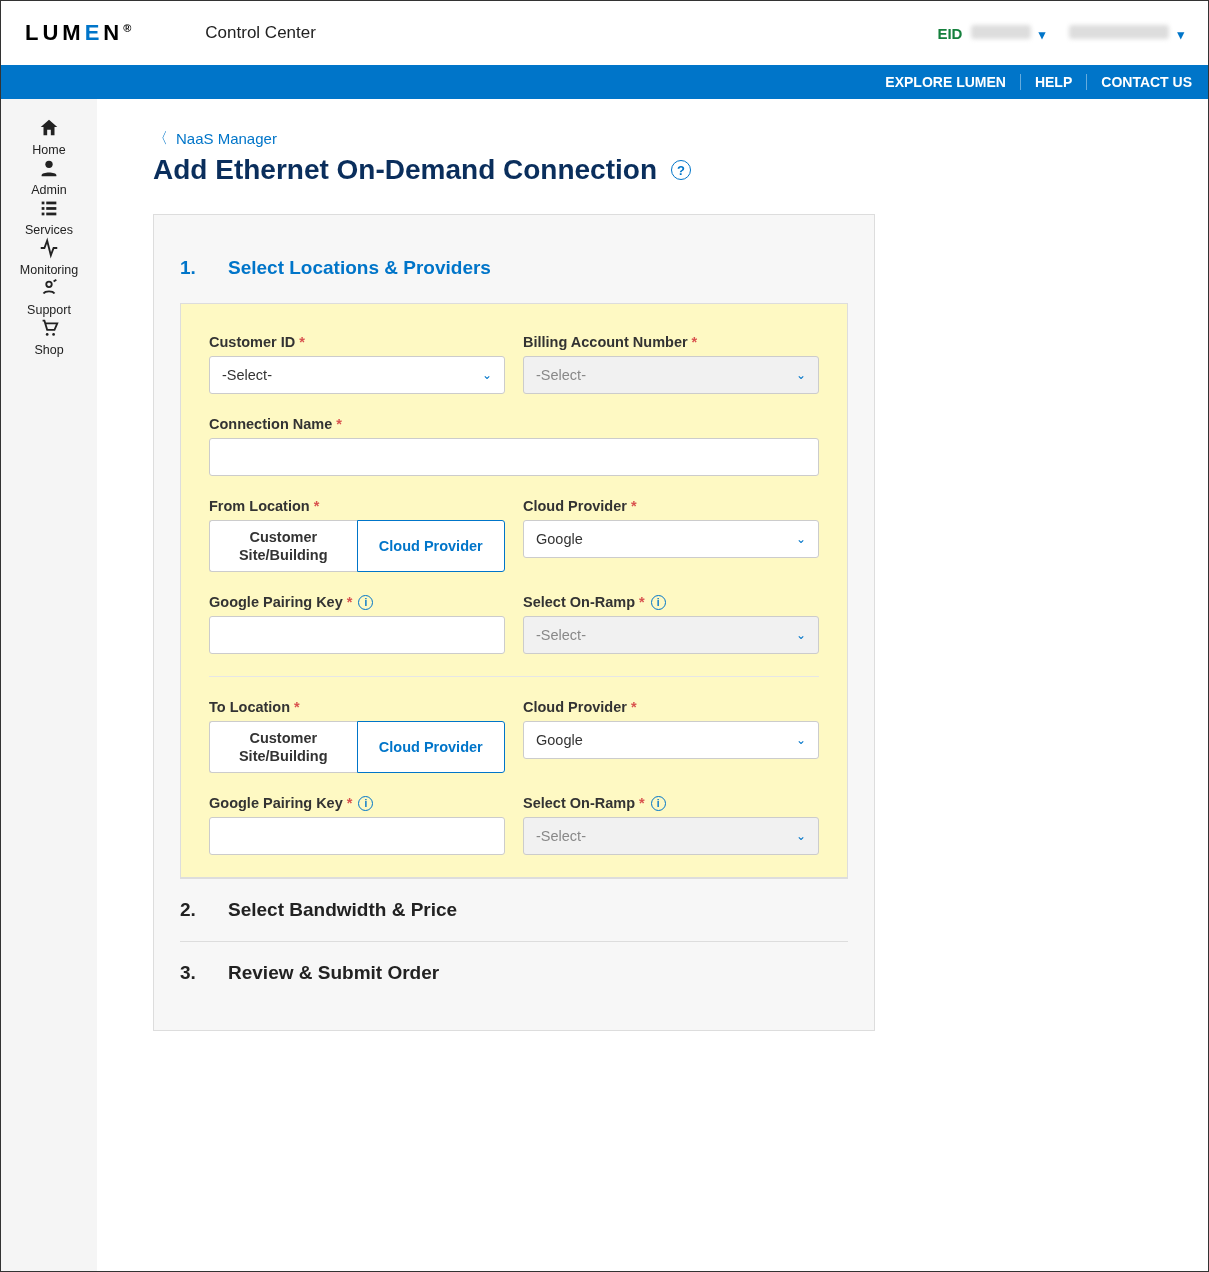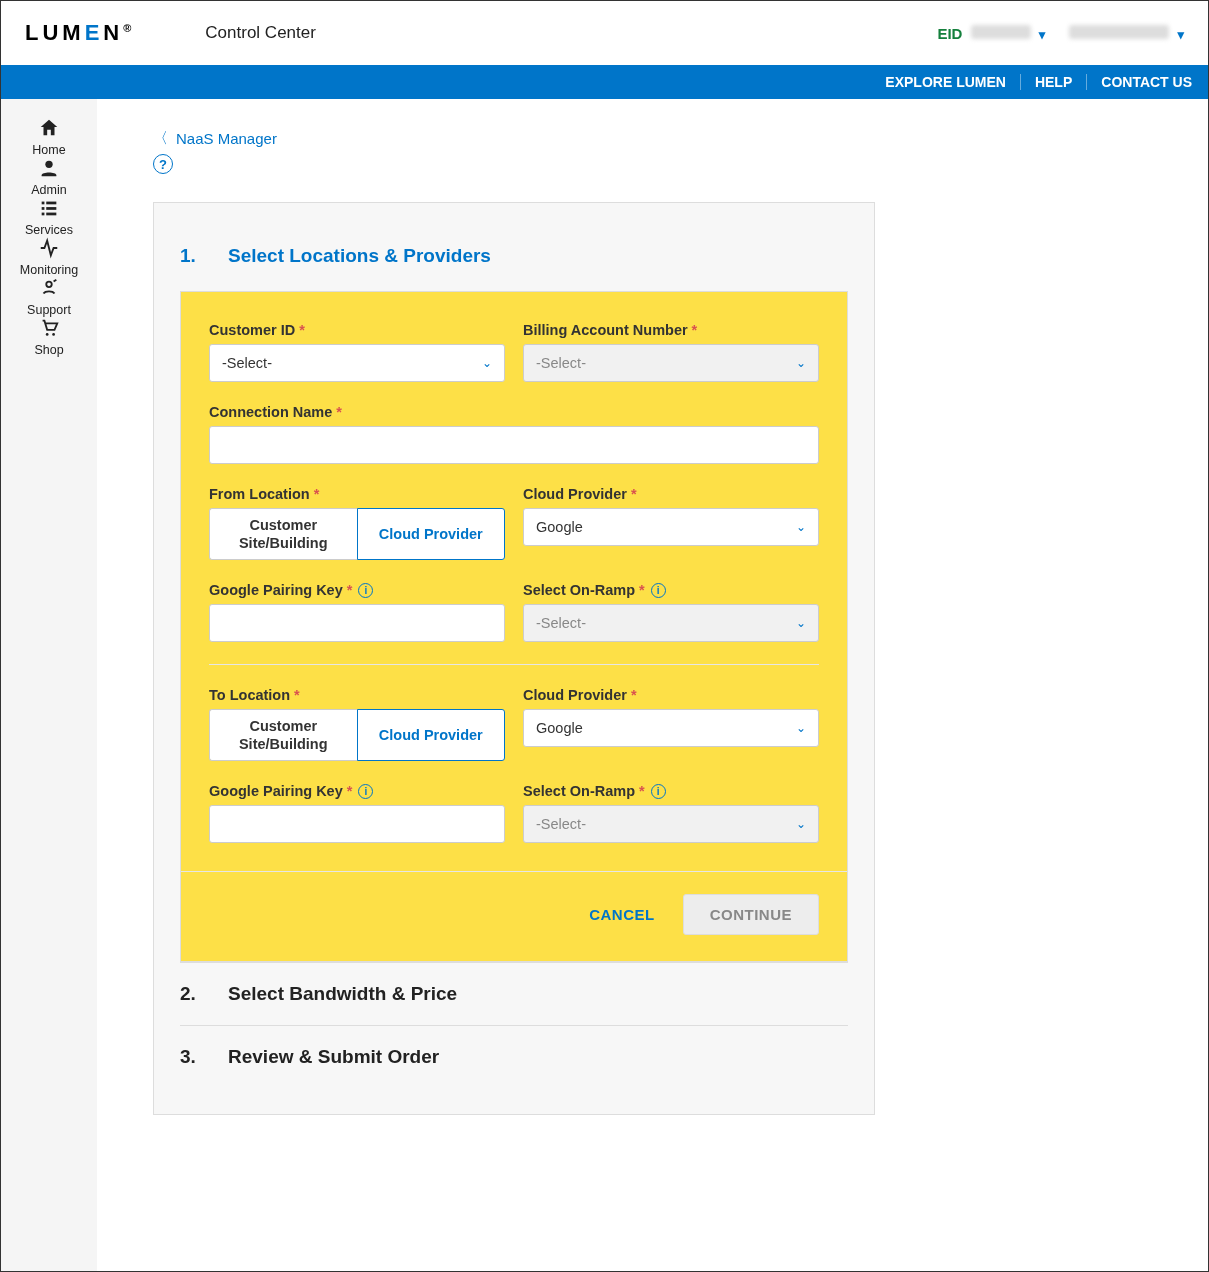--- a/index.html
+++ b/index.html
@@ -33,21 +33,21 @@
   .breadcrumb { display: flex; align-items: center; gap: 8px; color: #0075c9; font-size: 15px; margin-bottom: 6px; cursor: pointer; }
   .page-title-row { display: flex; align-items: center; gap: 14px; margin-bottom: 28px; }
   .page-title { font-size: 28px; font-weight: 700; color: #0a2e5c; }
   .help-circle { width: 20px; height: 20px; border: 1.5px solid #0075c9; border-radius: 50%; color: #0075c9; display: inline-flex; align-items: center; justify-content: center; font-size: 13px; font-weight: 700; cursor: pointer; }
   
   
   .panel { border: 1px solid #ddd; background: #f7f7f7; width: 722px; padding: 42px 26px 26px 26px; }
   .step-header { display: flex; gap: 28px; font-size: 19px; font-weight: 600; color: #0075c9; margin-bottom: 24px; }
   .step-num { width: 20px; }
   
-  .form-card { background: #fde047; border: 1px solid #ddd; padding: 30px 28px 0 28px; }
+  .form-card { background: #fef9c3; border: 1px solid #ddd; padding: 30px 28px 0 28px; }
   .form-row { display: flex; gap: 18px; margin-bottom: 22px; }
   .form-col { flex: 1; min-width: 0; }
   .field-label { font-size: 14.5px; font-weight: 600; color: #333; margin-bottom: 6px; display: flex; align-items: center; gap: 4px; }
   .req { color: #d9534f; }
   .info-circle { width: 15px; height: 15px; border: 1.3px solid #0075c9; border-radius: 50%; color: #0075c9; display: inline-flex; align-items: center; justify-content: center; font-size: 10px; font-weight: 700; margin-left: 2px; cursor: pointer; }
   
   .select-box, .text-input { width: 100%; height: 38px; border: 1px solid #ccc; border-radius: 3px; padding: 0 12px; font-size: 14.5px; display: flex; align-items: center; justify-content: space-between; background: #fff; cursor: pointer; text-align: right; }
   .select-box.disabled { background: #f1f1f1; color: #888; }
   .text-input { cursor: text; }
   .select-caret { color: #0075c9; font-size: 12px; }
@@ -143,20 +143,21 @@
       <span>Shop</span>
     </div>
   </div>
 
   <div class="main">
     <div class="breadcrumb">
       <span>〈</span>
       <span>NaaS Manager</span>
     </div>
     <div class="page-title-row">
+      <div class="page-title">Add Ethernet On-Demand Connection</div>
       <span class="help-circle">?</span>
     </div>
 
     <div class="panel">
       <div class="step-header">
         <span class="step-num">1.</span>
         <span>Select Locations &amp; Providers</span>
       </div>
 
       <div class="form-card">
@@ -285,24 +286,20 @@
                 <span class="req">*</span>
               <span class="info-circle">i</span>
             </div>
             <div class="select-box disabled">
               <span>-Select-</span>
               <span class="select-caret">⌄</span>
             </div>
           </div>
         </div>
 
-        <div class="action-row">
-          <button class="btn-cancel">CANCEL</button>
-          <button class="btn-continue">CONTINUE</button>
-        </div>
       </div>
 
       <div class="step-collapsed">
         <span class="step-num">2.</span>
         <span>Select Bandwidth &amp; Price</span>
       </div>
       <div class="step-collapsed">
         <span class="step-num">3.</span>
         <span>Review &amp; Submit Order</span>
       </div>

